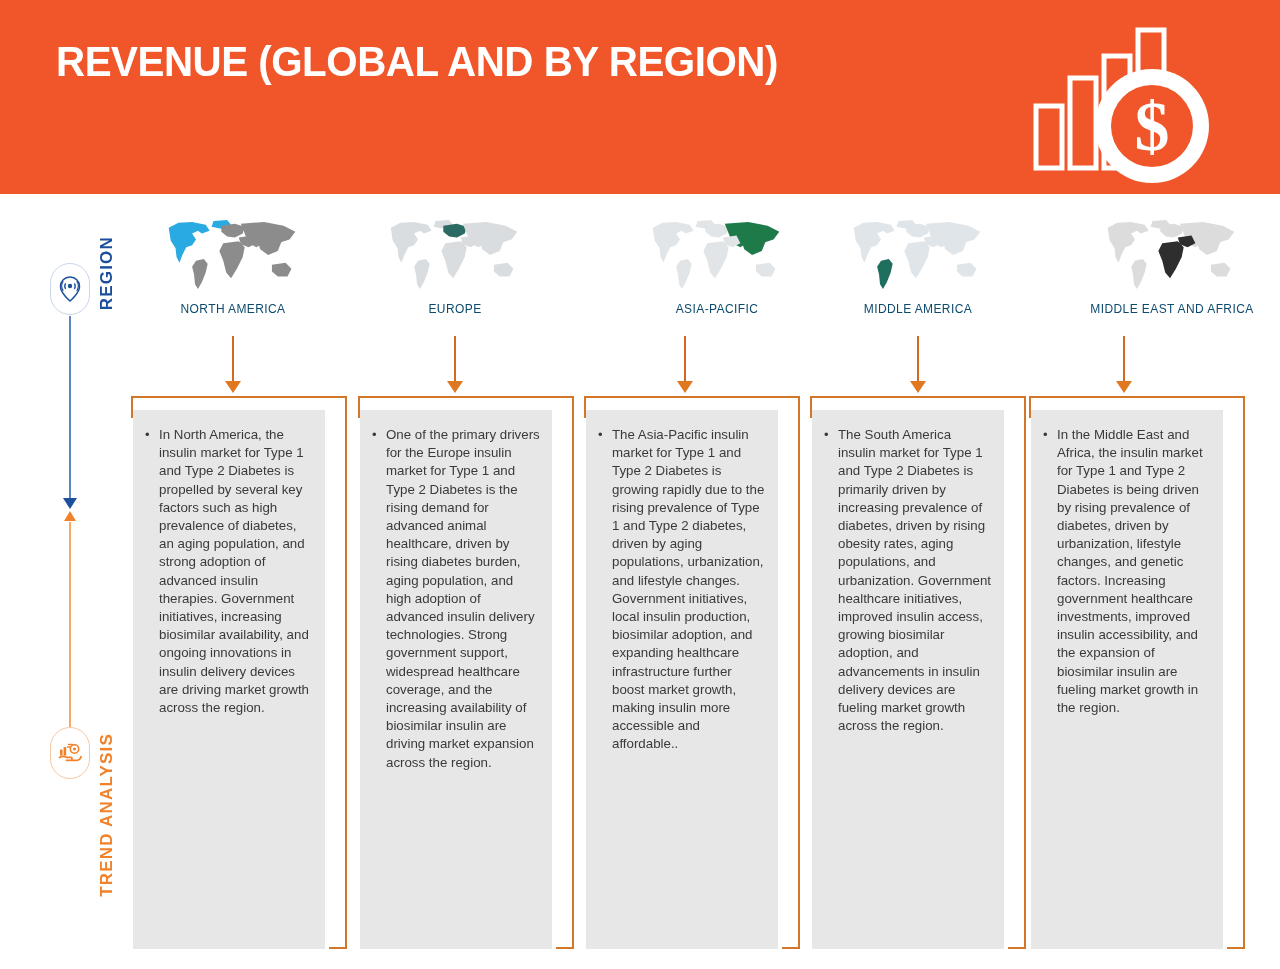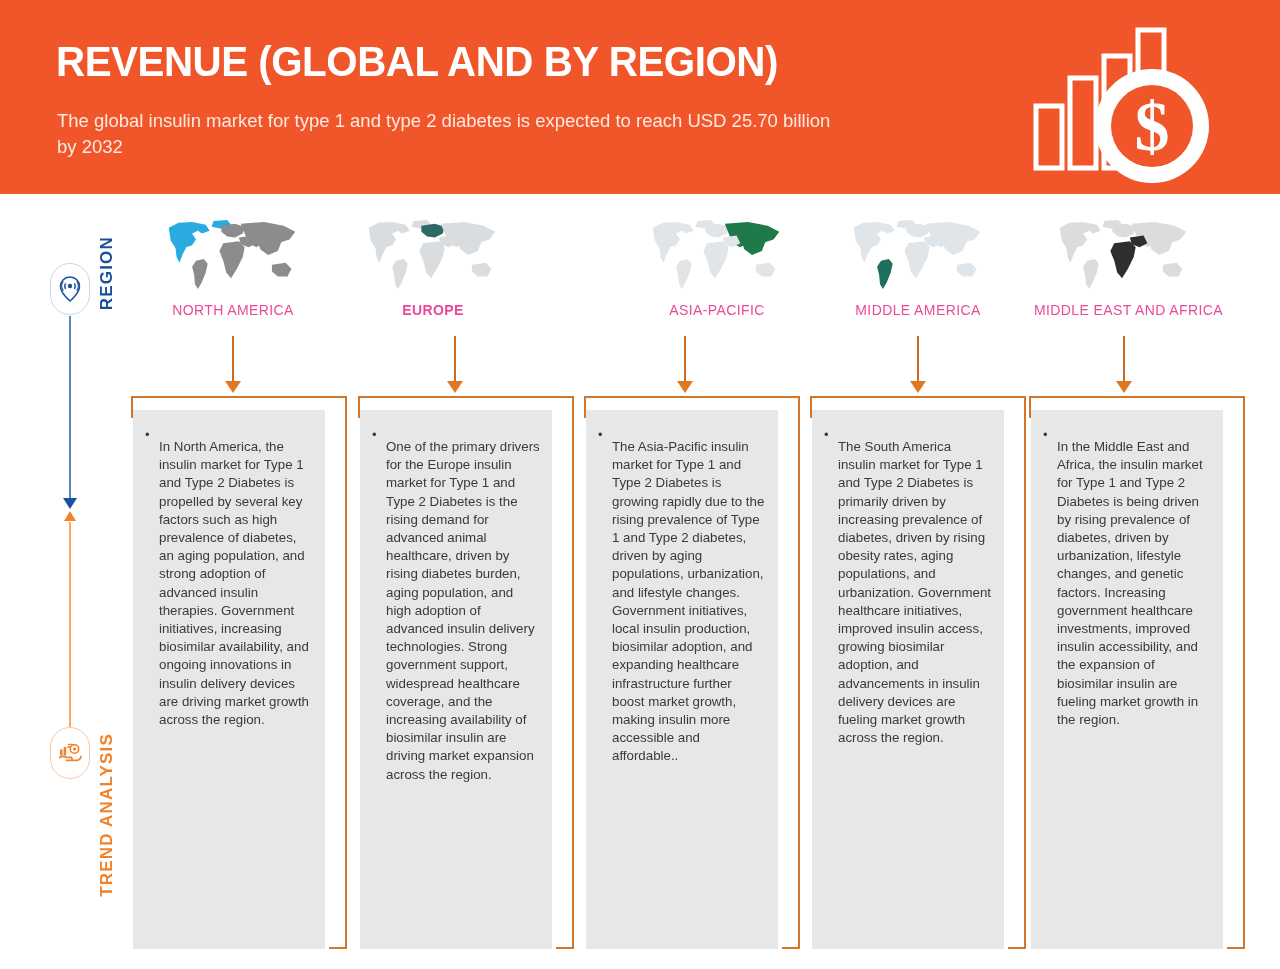--- a/index.html
+++ b/index.html
@@ -81,23 +81,23 @@
     border-left:6px solid transparent;border-right:6px solid transparent;
     border-bottom:10px solid #f1822a;
   }
   
   .region-col{
     position:absolute;top:218px;width:180px;text-align:center;
   }
   .region-map{width:144px;height:74px;margin:0 auto;display:block;}
   .region-name{
     margin-top:10px;
-    font-size:14px;
+    font-size:12px;
     letter-spacing:0.4px;
-    color:#ec4899;
+    color:#0c4a6e;
     white-space:nowrap;
   }
   
   .conn{position:absolute;width:2px;background:#d2691e;}
   .conn-head{
     position:absolute;width:0;height:0;
     border-left:8px solid transparent;border-right:8px solid transparent;
     border-top:12px solid #e07820;
   }
   
@@ -130,29 +130,27 @@
     line-height:18.2px;
     color:#3a3a3a;
     text-align:left;
   }
   .bullet-text{
     flex:1 1 auto;
     font-size:13.3px;
     line-height:18.2px;
     color:#3a3a3a;
     word-spacing:0px;
-    margin-top:12px;
   }
 </style>
 </head>
 <body>
 
 <div class="header">
   <div class="header-title">REVENUE (GLOBAL AND BY REGION)</div>
-  <div class="header-sub">The global insulin market for type 1 and type 2 diabetes is expected to reach USD 25.70 billion by 2032</div>
   <div class="header-icon">
     <svg viewBox="0 0 200 170" width="200" height="170">
       <g fill="none" stroke="#ffffff" stroke-width="5">
         <rect x="14" y="88" width="26" height="62"></rect>
         <rect x="48" y="60" width="26" height="90"></rect>
         <rect x="82" y="38" width="26" height="112"></rect>
         <rect x="116" y="12" width="26" height="138"></rect>
       </g>
       <circle cx="130" cy="108" r="57" fill="#ffffff"></circle>
       <circle cx="130" cy="108" r="41" fill="#f1562a"></circle>
@@ -212,21 +210,21 @@
     <div class="card-frame" style="left:133px;top:396px;width:214px;height:553px;border-left:none;">
       <div class="frame-stub-l" style="top:-2px;"></div>
       <div class="frame-foot" style="right:-2px;bottom:0;width:18px;"></div>
     </div>
     <div class="card-body" style="left:133px;top:410px;width:192px;height:539px;">
       <div class="bullet-row">
         <span class="bullet-dot">•</span>
         <span class="bullet-text">In North America, the insulin market for Type 1 and Type 2 Diabetes is propelled by several key factors such as high prevalence of diabetes, an aging population, and strong adoption of advanced insulin therapies. Government initiatives, increasing biosimilar availability, and ongoing innovations in insulin delivery devices are driving market growth across the region.</span>
       </div>
     </div>
-    <div class="region-col" style="left:343px;font-weight:bold;">
+    <div class="region-col" style="left:365px;">
       <div>
         <svg class="region-map" viewBox="0 0 144 76" preserveAspectRatio="xMidYMid meet">
           <path d="M6 10 L16 5 L30 4 L44 7 L48 13 L40 16 L36 13 L30 16 L34 22 L30 28 L24 30 L20 38 L17 46 L14 40 L13 31 L8 23 Z M52 3 L66 2 L70 7 L60 11 L50 9 Z" fill="#d9dde0"></path>
           <path d="M34 44 L42 42 L46 47 L44 56 L40 66 L36 73 L33 68 L32 58 L30 50 Z" fill="#d9dde0"></path>
           <path d="M60 8 L74 6 L84 9 L82 16 L74 20 L66 19 L60 14 Z" fill="#2b6b63"></path>
           <path d="M62 26 L78 24 L84 30 L82 40 L76 52 L70 62 L65 56 L62 44 L58 34 Z" fill="#d9dde0"></path>
           <path d="M80 6 L104 4 L124 8 L136 14 L130 22 L118 26 L106 24 L96 30 L88 26 L84 16 Z" fill="#d9dde0"></path>
           <path d="M96 20 L112 18 L122 24 L118 34 L108 38 L100 32 Z" fill="#d9dde0"></path>
           <path d="M112 48 L126 46 L132 52 L128 60 L118 60 L112 55 Z" fill="#d9dde0"></path>
           <path d="M78 20 L92 18 L96 26 L88 30 L80 27 Z" fill="#d9dde0"></path>
@@ -293,21 +291,21 @@
     <div class="card-frame" style="left:812px;top:396px;width:214px;height:553px;border-left:none;">
       <div class="frame-stub-l" style="top:-2px;"></div>
       <div class="frame-foot" style="right:-2px;bottom:0;width:18px;"></div>
     </div>
     <div class="card-body" style="left:812px;top:410px;width:192px;height:539px;">
       <div class="bullet-row">
         <span class="bullet-dot">•</span>
         <span class="bullet-text">The South America insulin market for Type 1 and Type 2 Diabetes is primarily driven by increasing prevalence of diabetes, driven by rising obesity rates, aging populations, and urbanization. Government healthcare initiatives, improved insulin access, growing biosimilar adoption, and advancements in insulin delivery devices are fueling market growth across the region.</span>
       </div>
     </div>
-    <div class="region-col" style="left:1034px;">
+    <div class="region-col" style="left:1082px;">
       <div>
         <svg class="region-map" viewBox="0 0 144 76" preserveAspectRatio="xMidYMid meet">
           <path d="M6 10 L16 5 L30 4 L44 7 L48 13 L40 16 L36 13 L30 16 L34 22 L30 28 L24 30 L20 38 L17 46 L14 40 L13 31 L8 23 Z M52 3 L66 2 L70 7 L60 11 L50 9 Z" fill="#dcdcdc"></path>
           <path d="M34 44 L42 42 L46 47 L44 56 L40 66 L36 73 L33 68 L32 58 L30 50 Z" fill="#dcdcdc"></path>
           <path d="M60 8 L74 6 L84 9 L82 16 L74 20 L66 19 L60 14 Z" fill="#dcdcdc"></path>
           <path d="M62 26 L78 24 L84 30 L82 40 L76 52 L70 62 L65 56 L62 44 L58 34 Z" fill="#2e2e2e"></path>
           <path d="M80 6 L104 4 L124 8 L136 14 L130 22 L118 26 L106 24 L96 30 L88 26 L84 16 Z" fill="#dcdcdc"></path>
           <path d="M96 20 L112 18 L122 24 L118 34 L108 38 L100 32 Z" fill="#dcdcdc"></path>
           <path d="M112 48 L126 46 L132 52 L128 60 L118 60 L112 55 Z" fill="#dcdcdc"></path>
           <path d="M78 20 L92 18 L96 26 L88 30 L80 27 Z" fill="#2e2e2e"></path>

